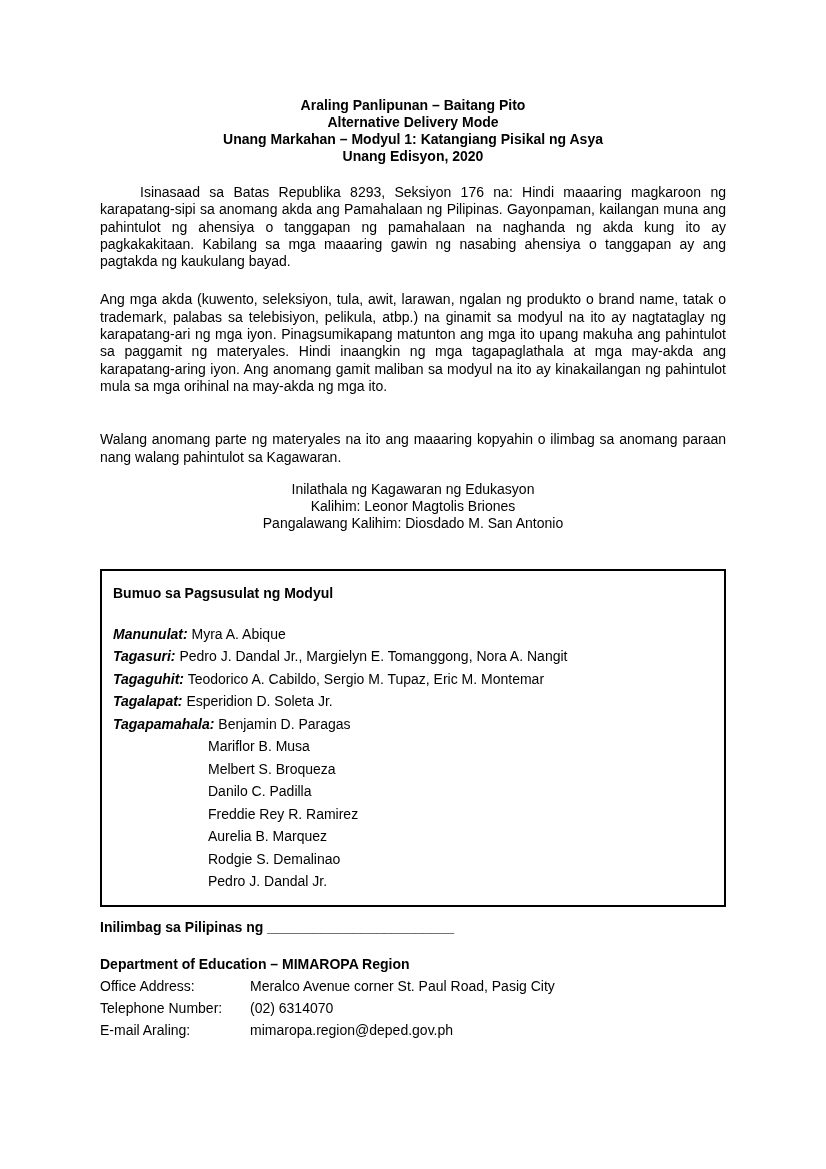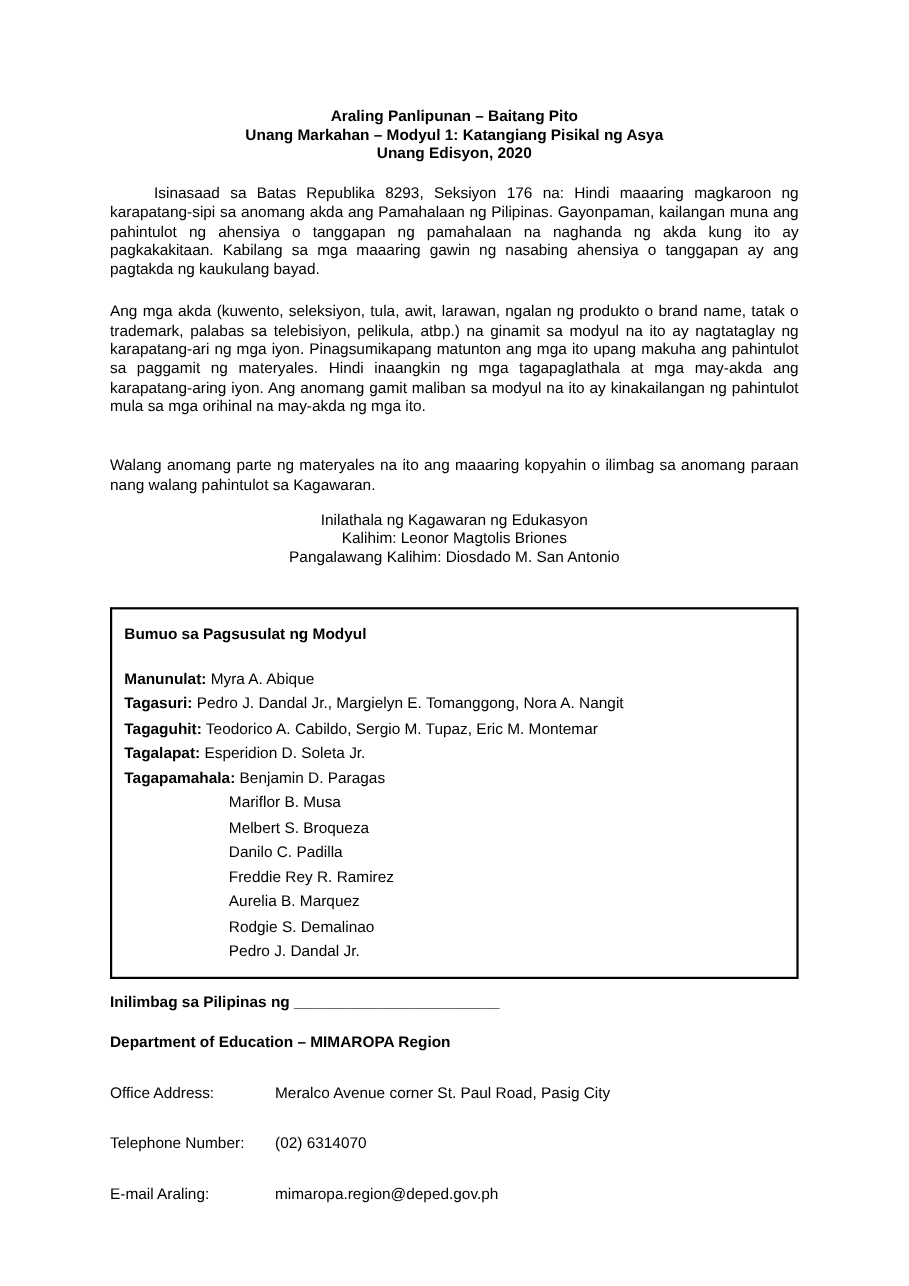--- a/index.html
+++ b/index.html
@@ -22,37 +22,38 @@
   .pub-block { margin-top:15px; }
   .pub-block .pline { line-height:17px;text-align:center; }
 
   .team-box {
     margin-top:37px;
     border:2px solid #000;
     padding:14px 10px 12px 11px;
   }
   .box-title { text-align:left; line-height:17px; font-weight:bold; margin-bottom:21px; }
   .role-line { line-height:22.5px; }
-  .role-line .role-label { font-weight:bold; }
+  .role-line .role-label { font-weight:bold;font-style:italic; }
   .cont-line { line-height:22.5px; padding-left:95px; }
 
   .printed-line { margin-top:12px; line-height:17px; font-weight:bold; }
 
   .dept-block { margin-top:17px; }
   .dept-name { line-height:22px; font-weight:bold; }
-  .contact-row { line-height:22px;margin-top:24px; }
+  .contact-row { line-height:22px; }
   .contact-label { display:inline-block; width:150px; }
 </style>
 </head>
 <body>
 
 <div class="page">
 
   <div class="header-block">
     <div class="hline">Araling Panlipunan – Baitang Pito</div>
+    <div class="hline">Alternative Delivery Mode</div>
     <div class="hline">Unang Markahan – Modyul 1: Katangiang Pisikal ng Asya</div>
     <div class="hline">Unang Edisyon, 2020</div>
   </div>
 
   <p class="para para-1">Isinasaad sa Batas Republika 8293, Seksiyon 176 na: Hindi maaaring magkaroon ng karapatang-sipi sa anomang akda ang Pamahalaan ng Pilipinas. Gayonpaman, kailangan muna ang pahintulot ng ahensiya o tanggapan ng pamahalaan na naghanda ng akda kung ito ay pagkakakitaan. Kabilang sa mga maaaring gawin ng nasabing ahensiya o tanggapan ay ang pagtakda ng kaukulang bayad.</p>
   <p class="para para-2">Ang mga akda (kuwento, seleksiyon, tula, awit, larawan, ngalan ng produkto o brand name, tatak o trademark, palabas sa telebisiyon, pelikula, atbp.) na ginamit sa modyul na ito ay nagtataglay ng karapatang-ari ng mga iyon. Pinagsumikapang matunton ang mga ito upang makuha ang pahintulot sa paggamit ng materyales. Hindi inaangkin ng mga tagapaglathala at mga may-akda ang karapatang-aring iyon. Ang anomang gamit maliban sa modyul na ito ay kinakailangan ng pahintulot mula sa mga orihinal na may-akda ng mga ito.</p>
   <p class="para para-3">Walang anomang parte ng materyales na ito ang maaaring kopyahin o ilimbag sa anomang paraan nang walang pahintulot sa Kagawaran.</p>
 
   <div class="pub-block">
     <div class="pline">Inilathala ng Kagawaran ng Edukasyon</div>

